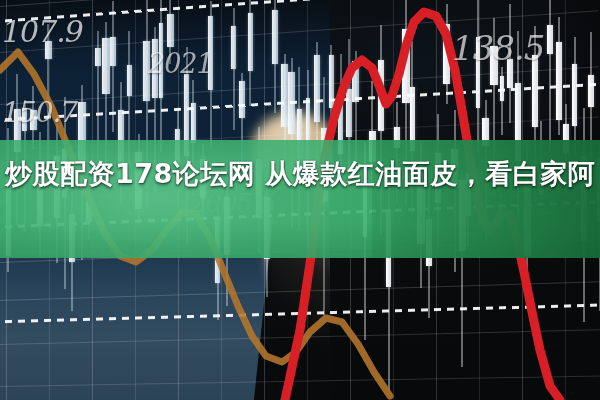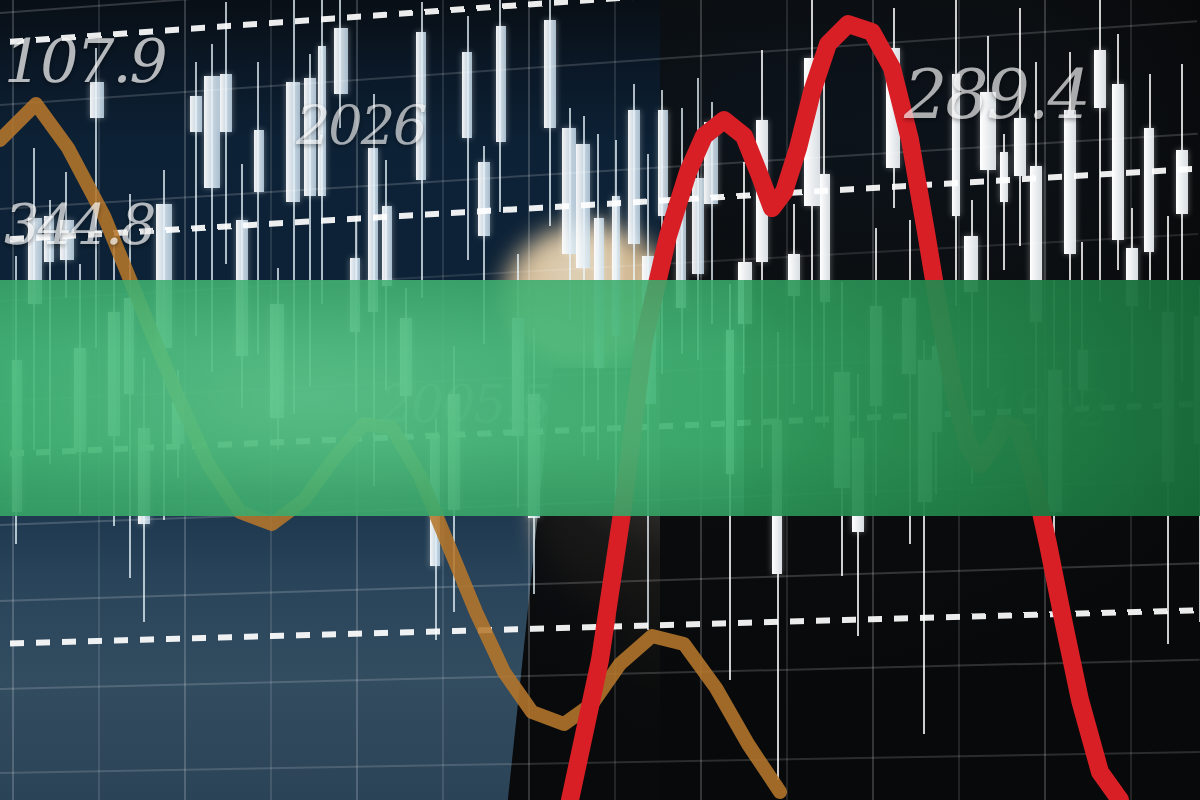--- a/index.html
+++ b/index.html
@@ -469,27 +469,28 @@
 
   <svg class="layer" id="orangeline" viewBox="0 0 600 400" preserveAspectRatio="none">
     <path id="orangepath" fill="none" stroke="#b5762b" stroke-width="7" stroke-linecap="round" stroke-linejoin="round" opacity=".88" d="M0 70 L18 52 L34 74 L52 108 L70 152 L88 196 L104 232 L120 256 L136 262 L152 250 L168 228 L182 212 L196 214 L210 238 L224 272 L238 306 L252 336 L266 356 L282 362 L296 352 L310 332 L326 318 L342 322 L358 344 L374 372 L390 396"></path>
   </svg>
   <svg class="layer" id="redline" viewBox="0 0 600 400" preserveAspectRatio="none">
     <path id="redpath" fill="none" stroke="#d81f26" stroke-width="9" stroke-linecap="round" stroke-linejoin="round" d="M285 400 L300 330 L312 250 L322 170 L334 118 L344 86 L352 68 L362 60 L372 68 L380 88 L386 104 L392 96 L399 74 L406 46 L414 22 L424 12 L436 16 L446 34 L455 70 L463 116 L470 158 L477 196 L484 222 L490 232 L496 224 L502 212 L509 214 L516 236 L524 272 L532 312 L540 350 L550 386 L560 400"></path>
   </svg>
 
   <div class="layer" id="axisnums">
       <div class="axnum" style="left: 2px; top: 14px; font-size: 30px; opacity: 0.88;">107.9</div>
-      <div class="axnum" style="left: 2px; top: 96px; font-size: 28px; opacity: 0.85;">344.8</div>
-      <div class="axnum" style="left: 148px; top: 48px; font-size: 27px; opacity: 0.78;">2026</div>
-      <div class="axnum" style="left: 452px; top: 28px; font-size: 34px; opacity: 0.82;">289.4</div>
+      <div class="axnum" style="left: 2px; top: 96px; font-size: 28px; opacity: 0.85;">150.7</div>
+      <div class="axnum" style="left: 148px; top: 48px; font-size: 27px; opacity: 0.78;">2021</div>
+      <div class="axnum" style="left: 452px; top: 28px; font-size: 34px; opacity: 0.82;">138.5</div>
       <div class="axnum" style="left: 190px; top: 188px; font-size: 26px; opacity: 0.3;">2005.5</div>
       <div class="axnum" style="left: 492px; top: 190px; font-size: 26px; opacity: 0.28;">1992</div>
     </div>
 
   <div class="layer" id="green-band"></div>
   <div class="layer" id="green-band-right"></div>
   <div class="layer" id="green-glow"></div>
 
   <div id="title-wrap">
+    <div class="tline" id="tline1">炒股配资178论坛网 从爆款红油面皮，看白家阿</div>
   </div>
 
 </div>
 
 </body></html>

